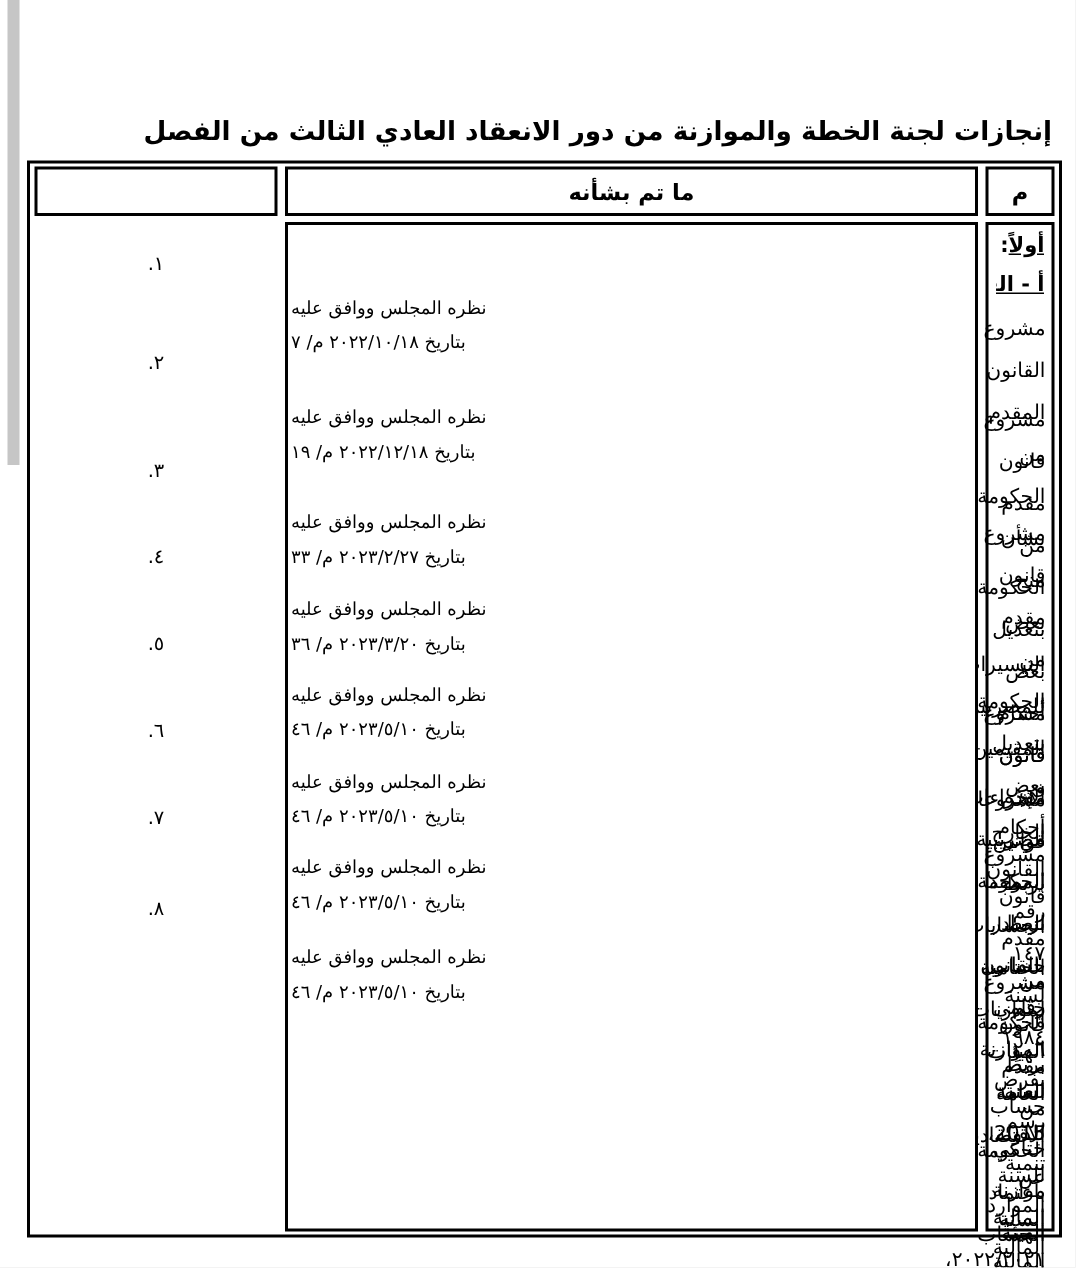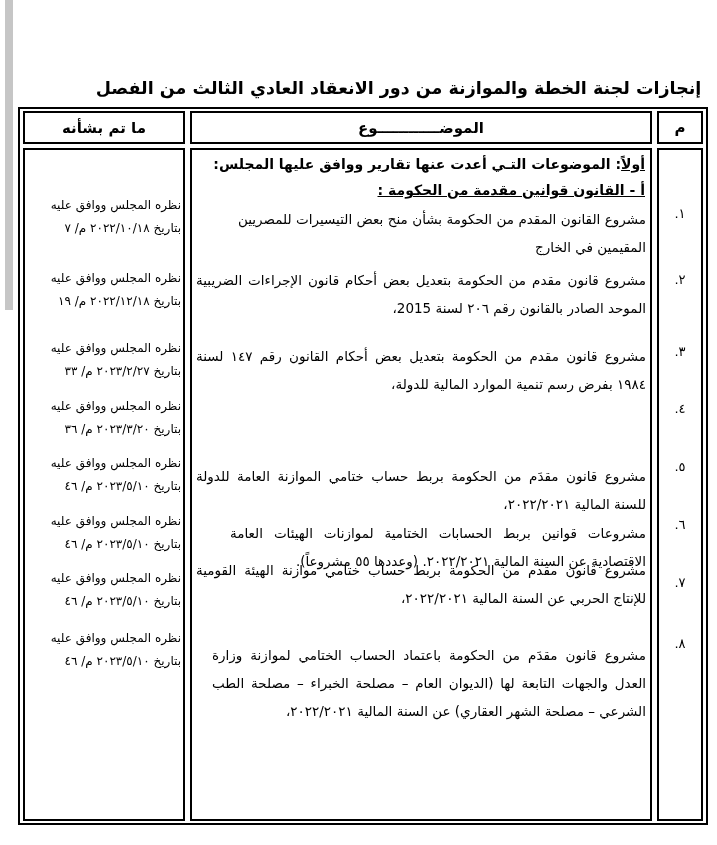--- a/index.html
+++ b/index.html
@@ -82,21 +82,21 @@
   .n1 { top: 122px; }
   .n2 { top: 194px; }
   .n3 { top: 251px; }
   .n4 { top: 309px; }
   .n5 { top: 367px; }
   .n6 { top: 425px; }
   .n7 { top: 486px; }
   
   .act {
     position: absolute; right: 2px; left: 2px;
-    text-align: right; font-size: 12px; line-height: 23px;
+    text-align: left; font-size: 12px; line-height: 23px;
   }
   .a0 { top: 44px; }
   .a1 { top: 117px; }
   .a2 { top: 187px; }
   .a3 { top: 245px; }
   .a4 { top: 302px; }
   .a5 { top: 360px; }
   .a6 { top: 417px; }
   .a7 { top: 477px; }
 </style>
@@ -106,21 +106,20 @@
 <div class="page">
 
   <div class="scan-strip"></div>
 
   <div class="doc-title">إنجازات لجنة الخطة والموازنة من دور الانعقاد العادي الثالث من الفصل التشريعي الثاني</div>
 
   <div class="table-wrap">
     <div class="grid">
 
       <div class="cell hcell">م</div>
-      <div class="cell hcell">الموضــــــــــــوع</div>
       <div class="cell hcell">ما تم بشأنه</div>
 
       <div class="cell">
         <div class="rn n0">١.</div>
         <div class="rn n1">٢.</div>
         <div class="rn n2">٣.</div>
         <div class="rn n3">٤.</div>
         <div class="rn n4">٥.</div>
         <div class="rn n5">٦.</div>
         <div class="rn n6">٧.</div>

